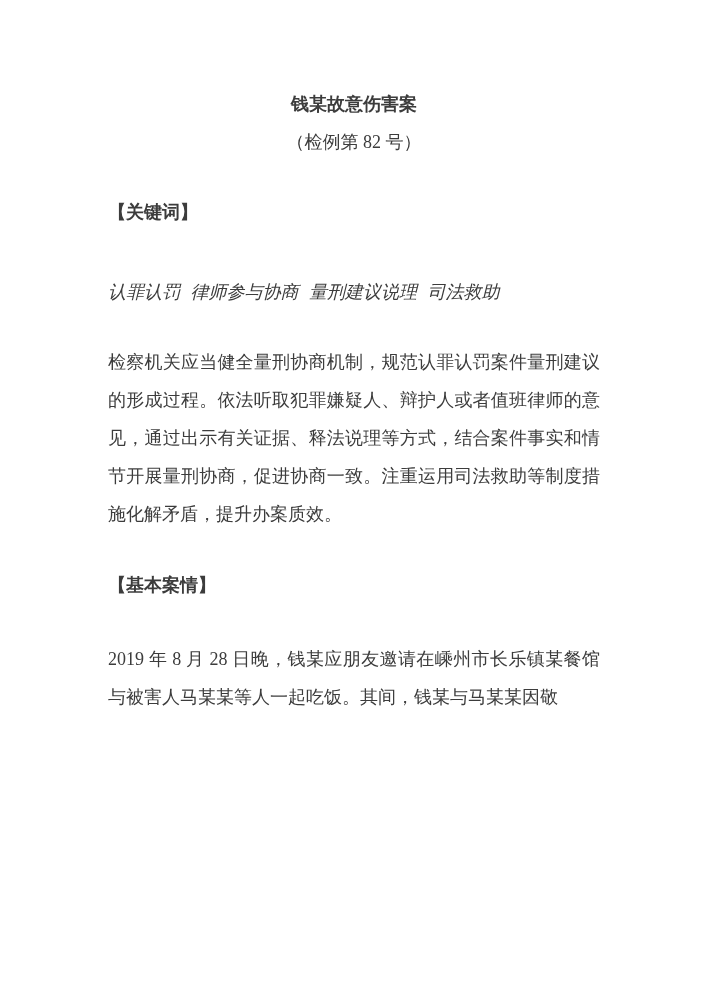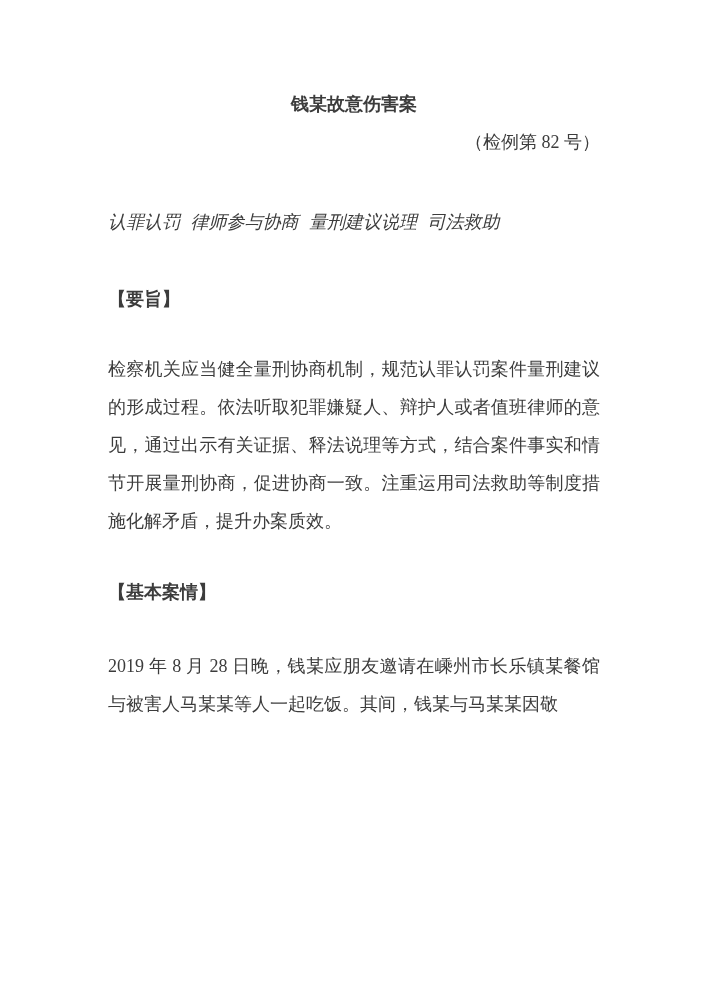--- a/index.html
+++ b/index.html
@@ -24,21 +24,21 @@
     padding: 85px 107px 0 108px;
   }
   .doc-title {
     text-align: center;
     font-weight: 700;
     margin: 0;
     font-size: 18px;
     line-height: 38px;
   }
   .doc-subtitle {
-    text-align: right;
+    text-align: center;
     font-weight: 400;
     margin: 0;
   }
   .section-heading {
     font-weight: 700;
     margin: 0;
   }
   .kw-heading   { margin-top: 32px; }
   .keywords-line {
     margin-top: 42px;
@@ -58,24 +58,24 @@
 </head>
 <body>
 
 <div class="page">
   <div class="content">
 
     <h1 class="doc-title">钱某故意伤害案</h1>
 
     <div class="doc-subtitle">（检例第 82 号）</div>
 
+    <div class="section-heading kw-heading">【关键词】</div>
 
     <div class="keywords-line">认罪认罚 律师参与协商 量刑建议说理 司法救助</div>
 
-    <div class="section-heading summary-heading">【要旨】</div>
 
     <p class="body-para summary-para">检察机关应当健全量刑协商机制，规范认罪认罚案件量刑建议的形成过程。依法听取犯罪嫌疑人、辩护人或者值班律师的意见，通过出示有关证据、释法说理等方式，结合案件事实和情节开展量刑协商，促进协商一致。注重运用司法救助等制度措施化解矛盾，提升办案质效。</p>
 
     <div class="section-heading facts-heading">【基本案情】</div>
 
 
     <p class="body-para facts-para-2">2019 年 8 月 28 日晚，钱某应朋友邀请在嵊州市长乐镇某餐馆与被害人马某某等人一起吃饭。其间，钱某与马某某因敬</p>
 
   </div>
 </div>

